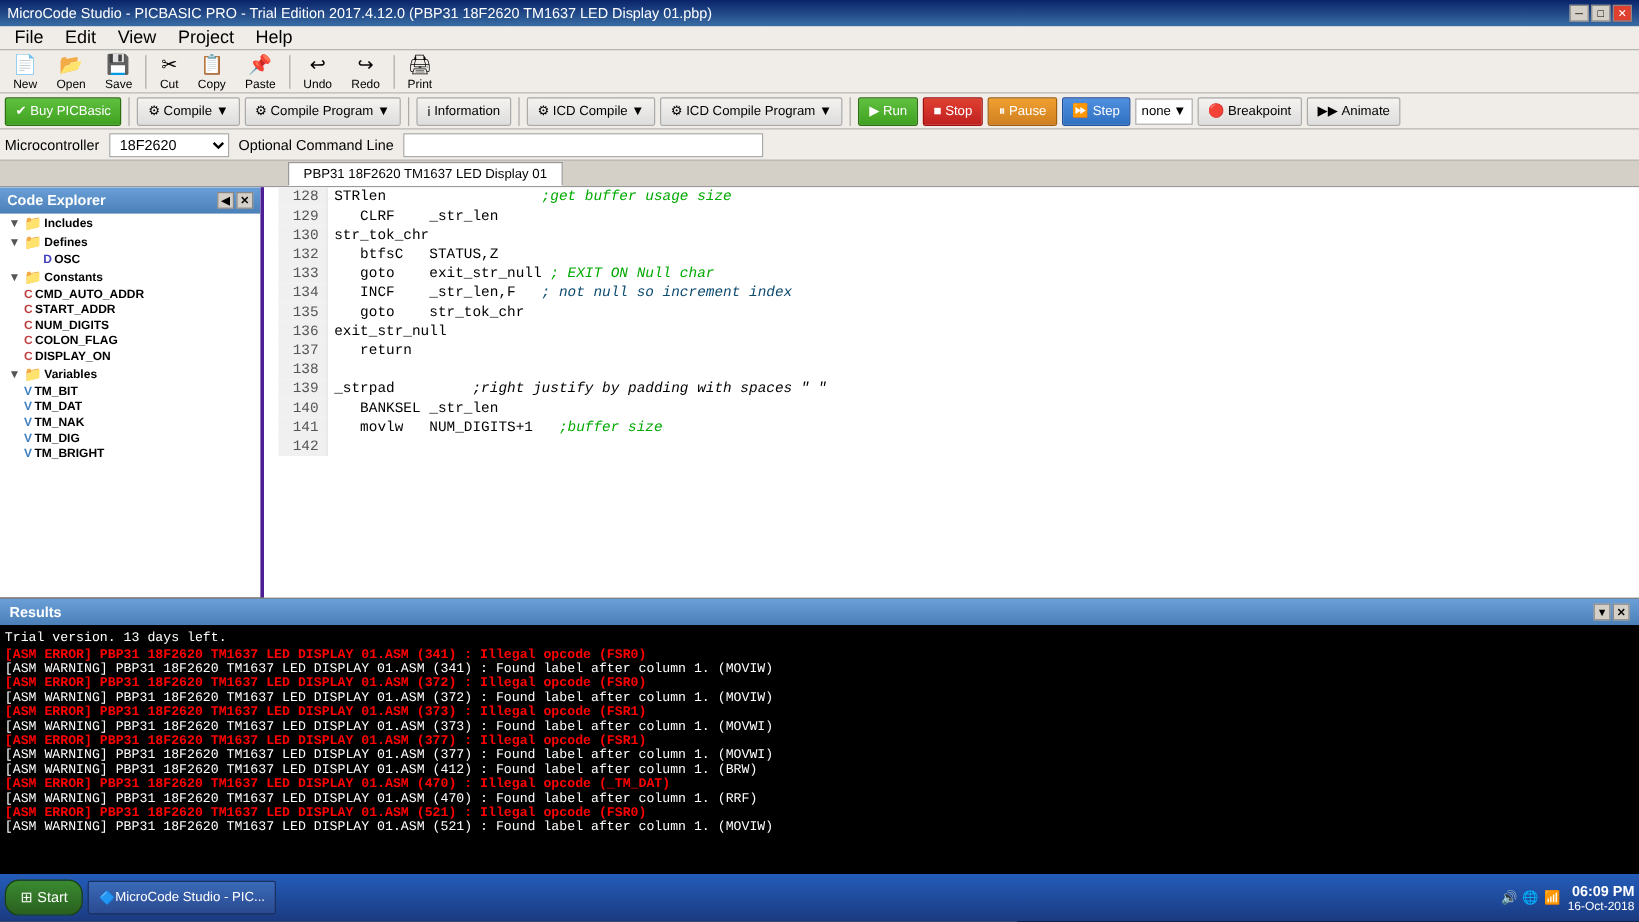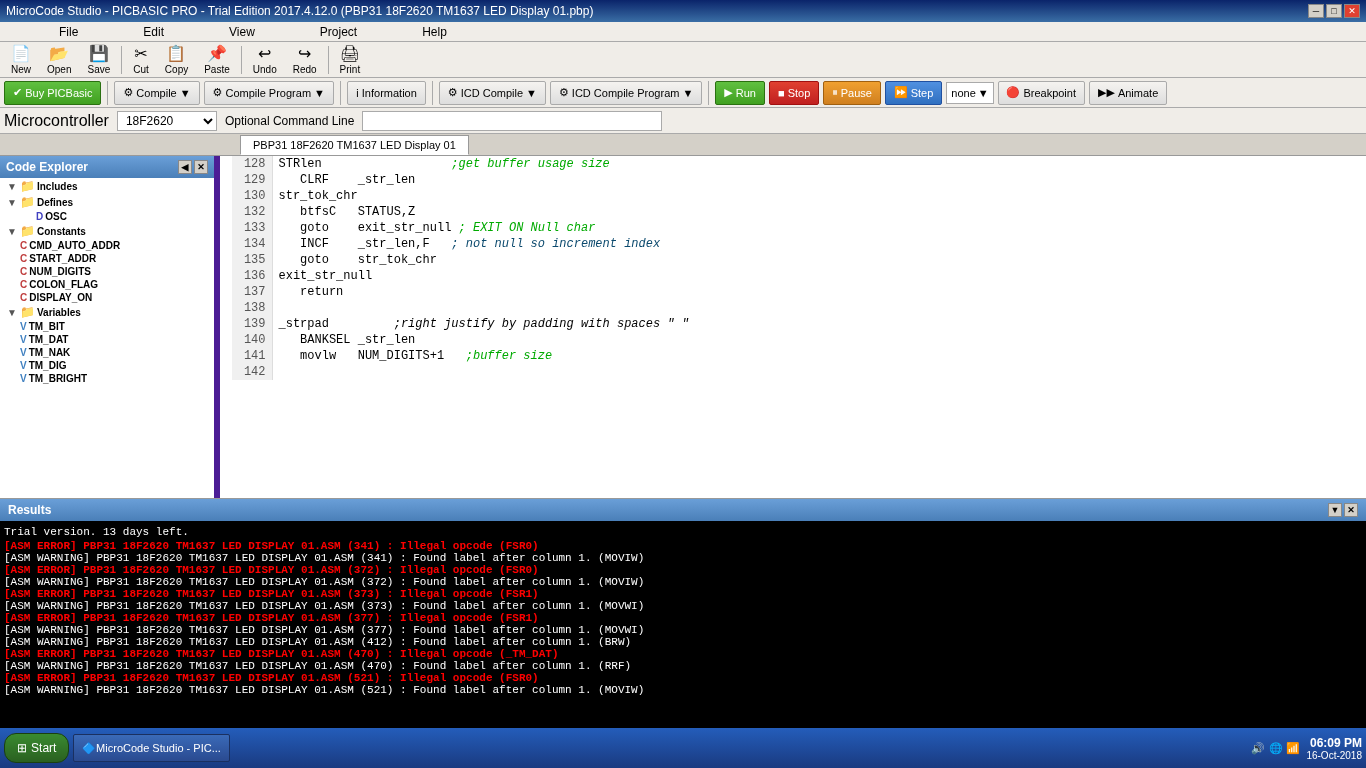--- a/index.html
+++ b/index.html
@@ -33,22 +33,21 @@
       height: 20px;
       display: flex;
       align-items: center;
       padding: 0 4px;
       border-bottom: 1px solid #aaa;
       gap: 2px;
     }
     .menu-item {
       padding: 2px 8px;
       cursor: pointer;
-      font-size: 12px;
-      margin-left: 47px;
+      font-size: 15px;
     }
 
     
     #toolbar {
       background: #f0ede8;
       height: 36px;
       display: flex;
       align-items: center;
       padding: 2px 4px;
       border-bottom: 1px solid #aaa;
@@ -102,21 +101,21 @@
     
     #mc-bar {
       background: #f0ede8;
       height: 26px;
       display: flex;
       align-items: center;
       padding: 2px 4px;
       border-bottom: 1px solid #aaa;
       gap: 8px;
     }
-    #mc-bar label { font-size: 16px; }
+    #mc-bar label { font-size: 12px; }
     #mc-select {
       border: 1px solid #aaa;
       background: white;
       padding: 1px 4px;
       font-size: 12px;
       height: 20px;
       width: 100px;
     }
     #opt-cmd {
       border: 1px solid #aaa;
@@ -163,21 +162,21 @@
     
     #content-area {
       display: flex;
       flex: 1;
     }
 
     
     #sidebar {
       width: 220px;
       background: white;
-      border-right: 6px solid #4c1d95;
+      border-right: 3px solid #4c1d95;
       display: flex;
       flex-direction: column;
       overflow: hidden;
     }
     #sidebar-header {
       background: linear-gradient(to bottom, #6a9fd8, #4a7fb8);
       color: white;
       padding: 2px 6px;
       font-size: 12px;
       font-weight: bold;

